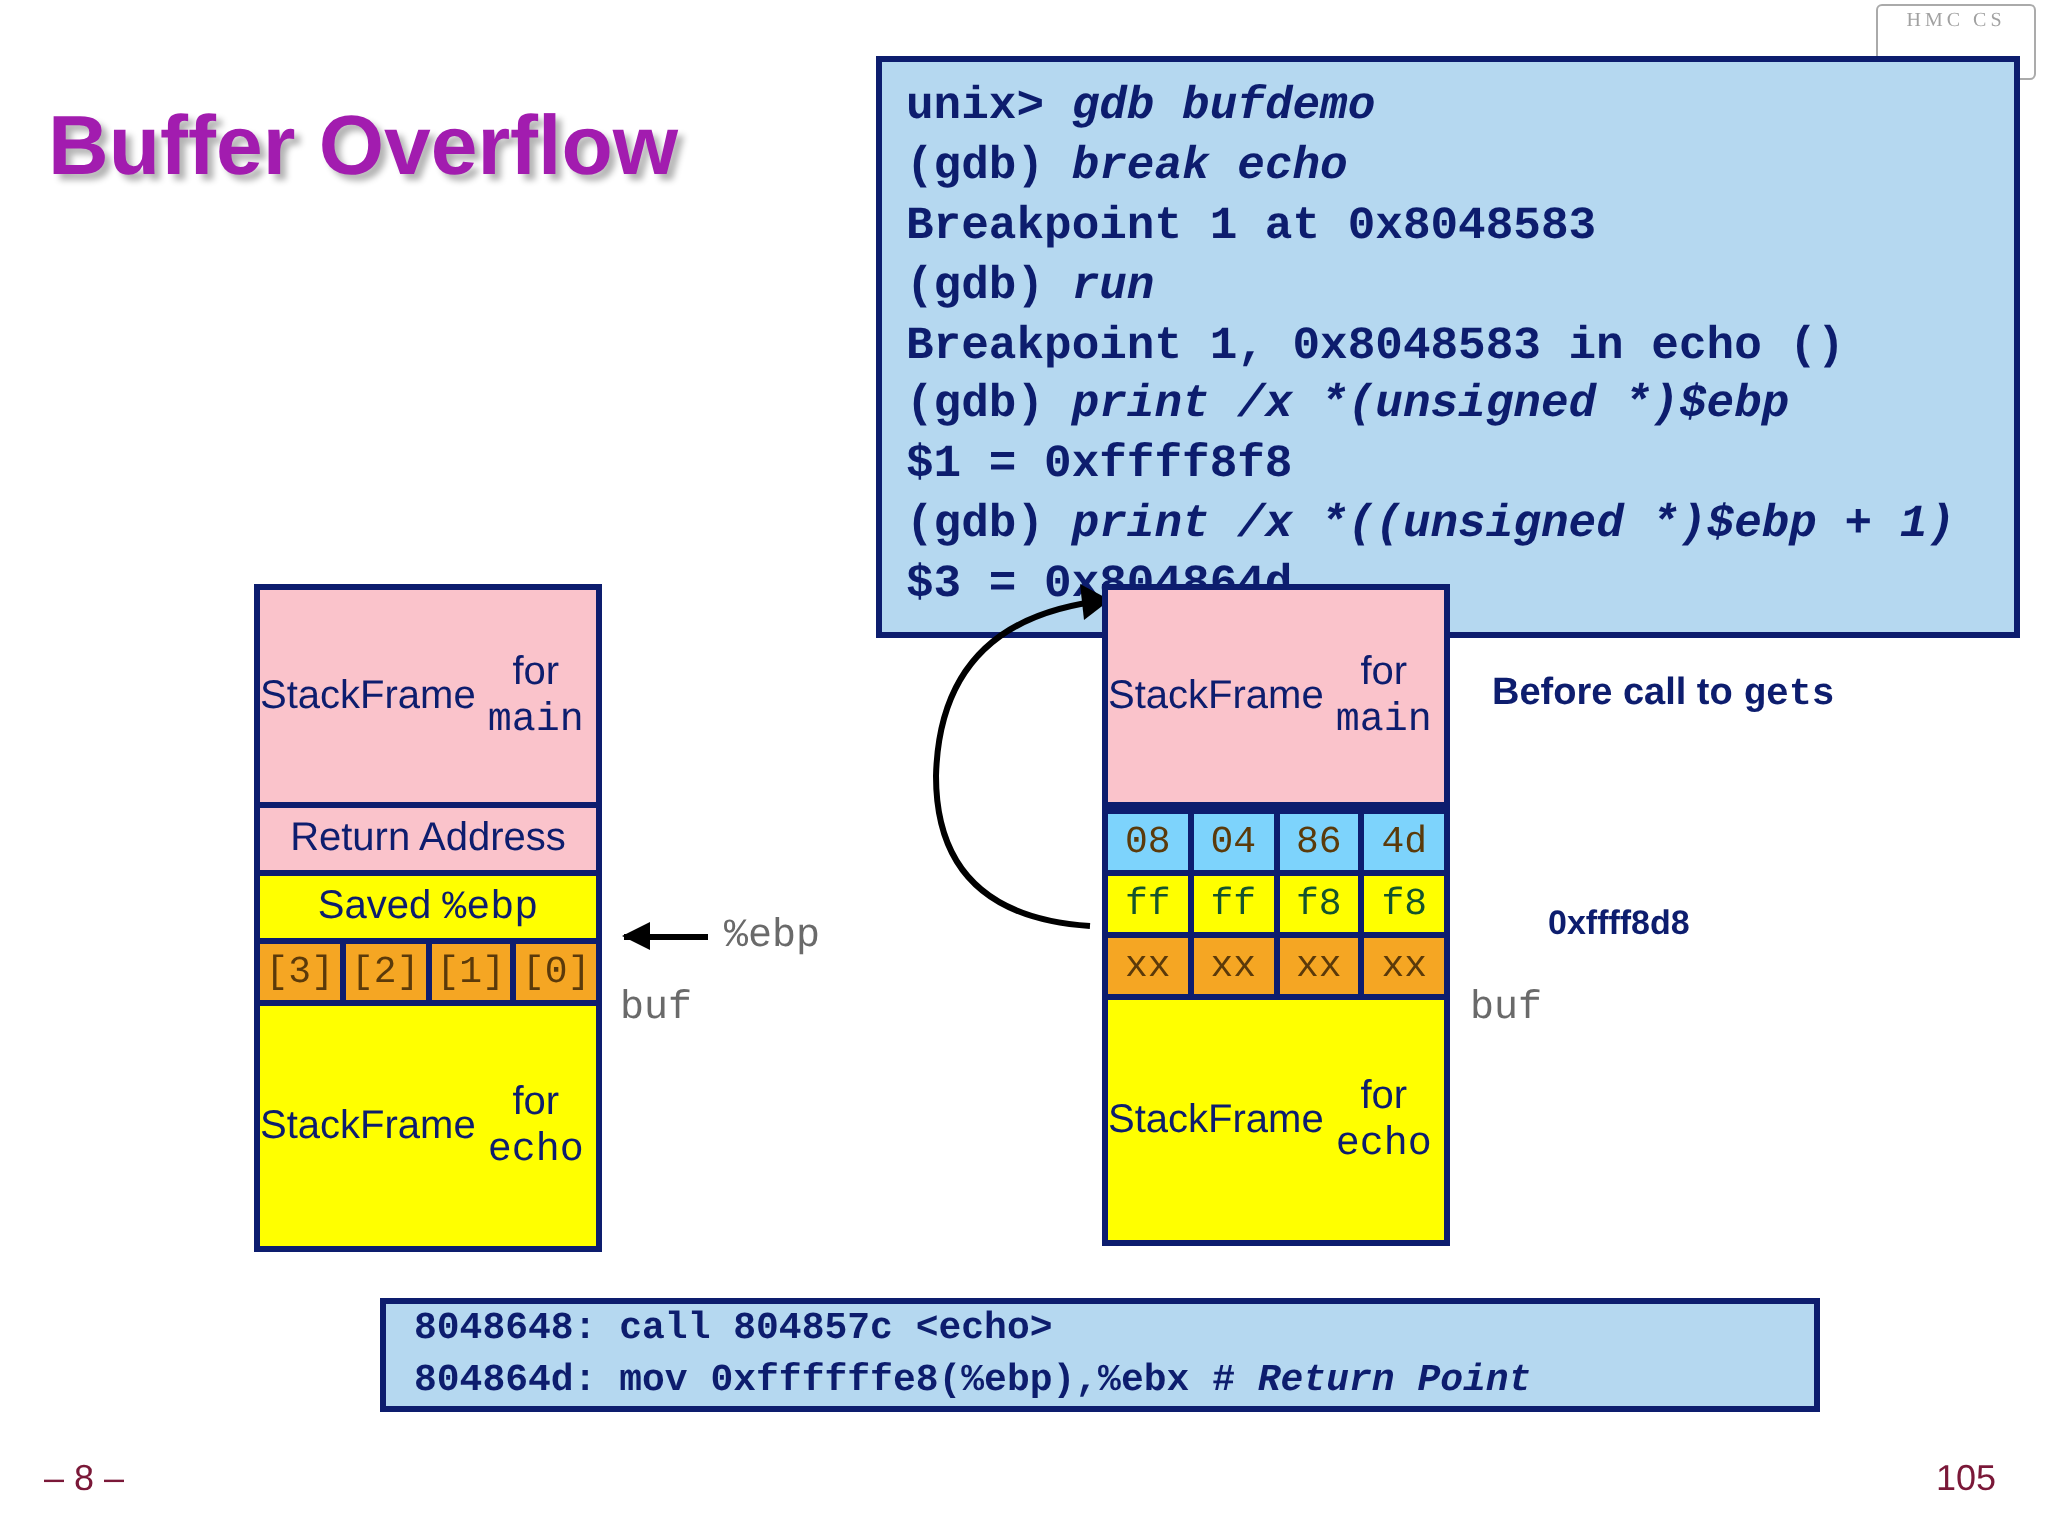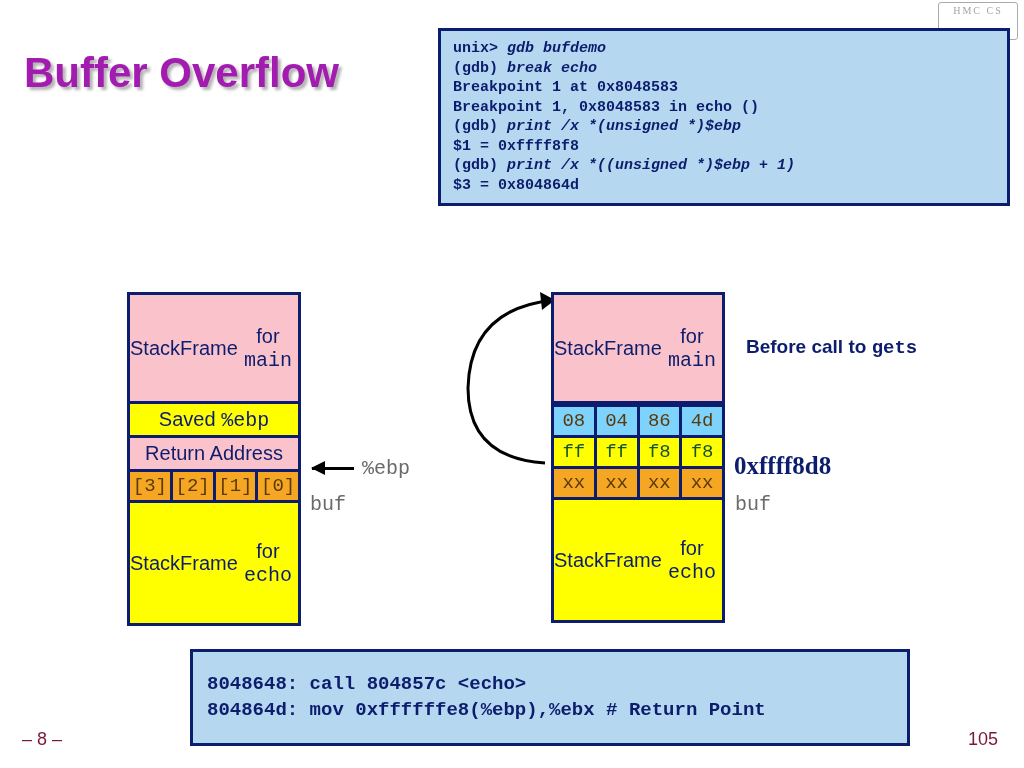--- a/index.html
+++ b/index.html
@@ -24,21 +24,21 @@
   }
   .gdb-box {
     position: absolute;
     top: 28px;
     left: 438px;
     width: 542px;
     background: #b5d8f0;
     border: 3px solid #0d1d6e;
     padding: 8px 12px;
     font-family: "Courier New", monospace;
-    font-size: 15px;
+    font-size: 23px;
     font-weight: bold;
     color: #0d1d6e;
     line-height: 1.3;
   }
   .gdb-box .italic { font-style: italic; }
   .stack-col {
     position: absolute;
     width: 174px;
   }
   .stack-left { top: 292px; left: 127px; }
@@ -101,23 +101,23 @@
     top: 336px;
     left: 746px;
     font-size: 19px;
     font-weight: bold;
     color: #0d1d6e;
   }
   .before-call .mono { font-weight: bold; }
   .addr-label {
     position: absolute;
     top: 452px;
-    left: 734px;
-    font-family: Liberation Serif, serif;
-    font-size: 25px;
+    left: 774px;
+    font-family: Liberation Sans, sans-serif;
+    font-size: 17px;
     font-weight: bold;
     color: #0d1d6e;
   }
   .buf-label-l {
     position: absolute;
     top: 493px;
     left: 310px;
     font-family: "Courier New", monospace;
     font-size: 20px;
     color: #6a6a6a;
@@ -136,29 +136,29 @@
     color: #6a6a6a;
     margin-left: 8px;
   }
   .asm-box {
     position: absolute;
     top: 649px;
     left: 190px;
     width: 720px;
     background: #b5d8f0;
     border: 3px solid #0d1d6e;
-    padding: 20px 14px;
+    padding: 0 14px;
     font-family: "Courier New", monospace;
     font-size: 19px;
     font-weight: bold;
     color: #0d1d6e;
     line-height: 1.35;
     box-sizing: border-box;
   }
-  .asm-box .italic { }
+  .asm-box .italic { font-style: italic; }
   .footer-left {
     position: absolute;
     bottom: 18px;
     left: 22px;
     font-size: 18px;
     color: #7a1838;
   }
   .footer-right {
     position: absolute;
     bottom: 18px;
@@ -198,37 +198,38 @@
 <div class="logo">HMC  CS</div>
 
 <div class="title">
   <span>Buffer Overflow</span><br>
 </div>
 
 <div class="gdb-box">
   <div><span>unix&gt; </span><span class="italic">gdb bufdemo</span></div>
   <div><span>(gdb) </span><span class="italic">break echo</span></div>
   <div>Breakpoint 1 at 0x8048583</div>
+  <div><span>(gdb) </span><span class="italic">run</span></div>
   <div>Breakpoint 1, 0x8048583 in echo ()</div>
   <div><span>(gdb) </span><span class="italic">print /x *(unsigned *)$ebp</span></div>
   <div>$1 = 0xffff8f8</div>
   <div><span>(gdb) </span><span class="italic">print /x *((unsigned *)$ebp + 1)</span></div>
   <div>$3 = 0x804864d</div>
 </div>
 
 <div class="stack-col stack-left">
   <div class="cell cell-main">
     <div>Stack</div>
     <div>Frame</div>
     <div><span>for </span><span class="mono">main</span></div>
   </div>
+  <div class="cell cell-ret">Return Address</div>
   <div class="cell cell-ebp">
     <div><span>Saved </span><span class="mono">%ebp</span></div>
   </div>
-  <div class="cell cell-ret">Return Address</div>
   <div class="row4 buf">
     <div class="c">[3]</div>
     <div class="c">[2]</div>
     <div class="c">[1]</div>
     <div class="c">[0]</div>
   </div>
   <div class="cell cell-echo">
     <div>Stack</div>
     <div>Frame</div>
     <div><span>for </span><span class="mono">echo</span></div>

